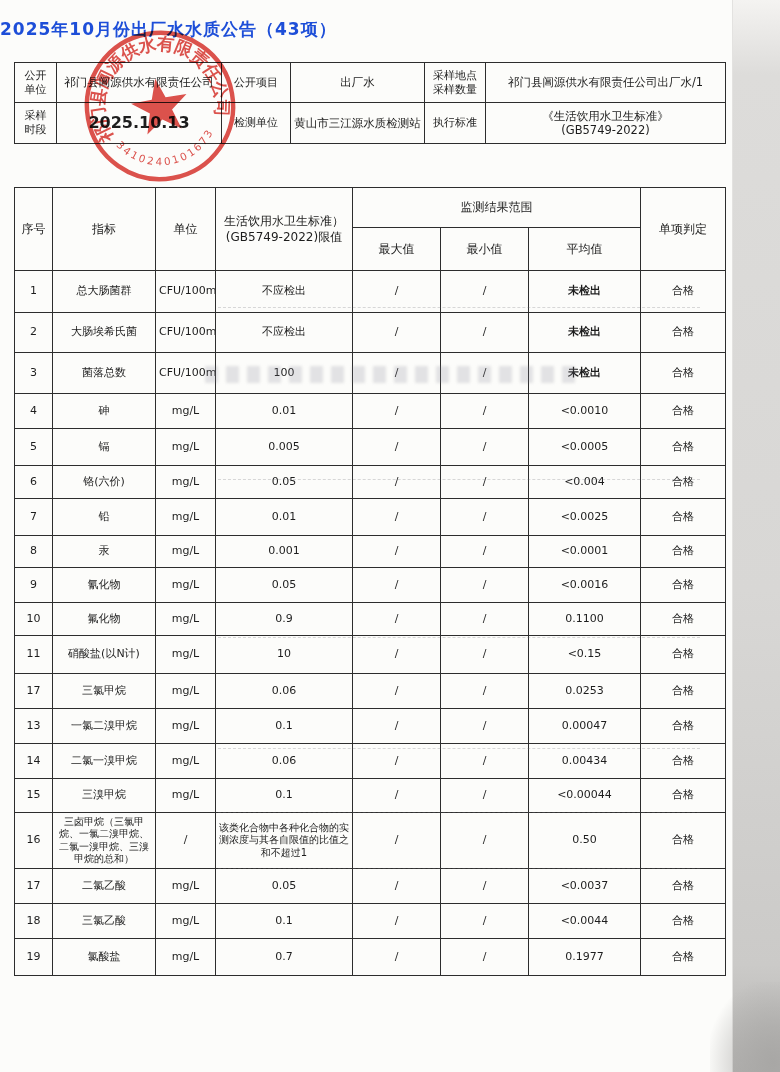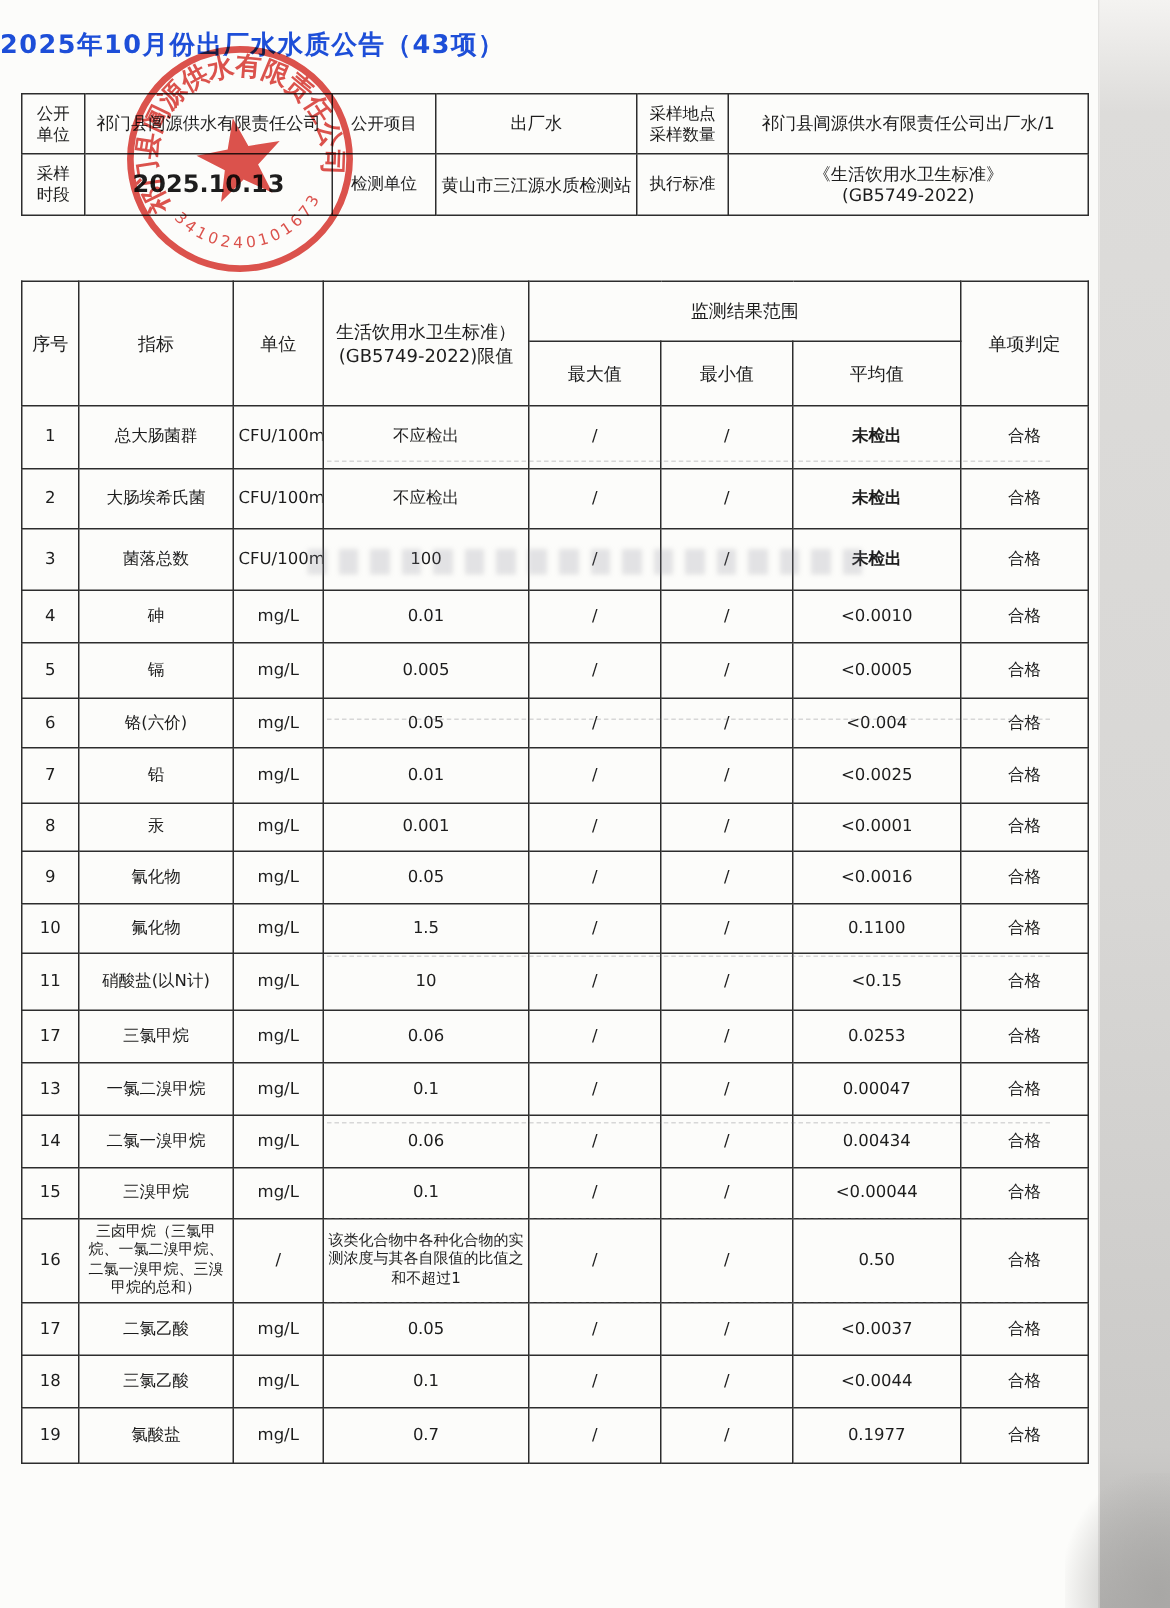--- a/index.html
+++ b/index.html
@@ -199,21 +199,21 @@
           <td>0.05</td>
           <td>/</td>
           <td>/</td>
           <td>&lt;0.0016</td>
           <td>合格</td>
         </tr>
         <tr style="height: 33px;">
           <td>10</td>
           <td>氟化物</td>
           <td>mg/L</td>
-          <td>1.5</td>
+          <td>0.9</td>
           <td>/</td>
           <td>/</td>
           <td>0.1100</td>
           <td>合格</td>
         </tr>
         <tr style="height: 38px; padding-left: 32px;">
           <td>11</td>
           <td>硝酸盐(以N计)</td>
           <td>mg/L</td>
           <td>10</td>

